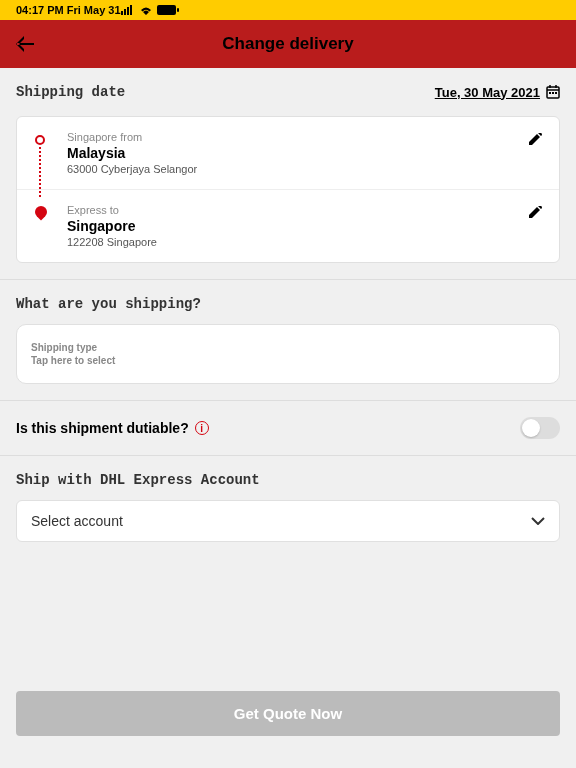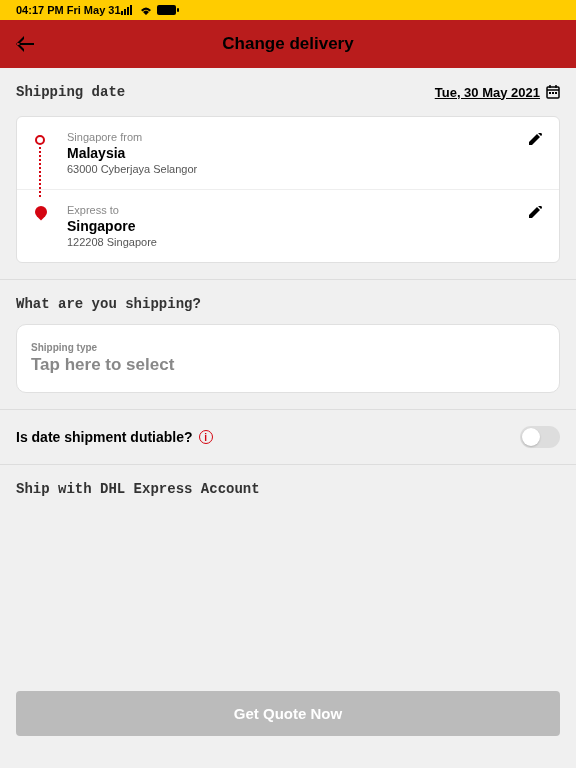--- a/index.html
+++ b/index.html
@@ -186,21 +186,21 @@
       border-radius: 10px;
       padding: 17px 14px;
       margin-top: 12px;
       font-weight: bold;
     }
     .input-label {
       font-size: 10px;
       color: #888;
     }
     .input-value {
-      font-size: 17px;
+      font-size: 10px;
       color: #888;
       margin-top: 2px;
     }
     .select-card {
       background: white;
       border: 1px solid #e0e0e0;
       border-radius: 6px;
       padding: 12px 14px;
       margin-top: 12px;
       display: flex;
@@ -334,30 +334,38 @@
     <div class="input-label">Shipping type</div>
     <div class="input-value">Tap here to select</div>
   </div>
 </div>
 
 <div class="divider"></div>
 
 <div class="section-block">
   <div class="question-row">
     <div class="question-label">
-      <span>Is date shipment dutiable?</span>
+      <span>Is this shipment dutiable?</span>
       <span class="info-icon">i</span>
     </div>
     <div class="toggle">
       <div class="toggle-knob"></div>
     </div>
   </div>
 </div>
 
 <div class="divider"></div>
 
 <div class="section-block">
   <div class="section-label">Ship with DHL Express Account</div>
+  <div class="select-card">
+    <span class="select-text">Select account</span>
+    <span class="chevron">
+      <svg width="14" height="8" viewBox="0 0 14 8">
+          <path d="M1 1 L7 7 L13 1" fill="none" stroke="#333" stroke-width="2"></path>
+        </svg>
+    </span>
+  </div>
 </div>
 
 <div class="footer">
   <button class="cta-button">Get Quote Now</button>
 </div>
 
 </body></html>

